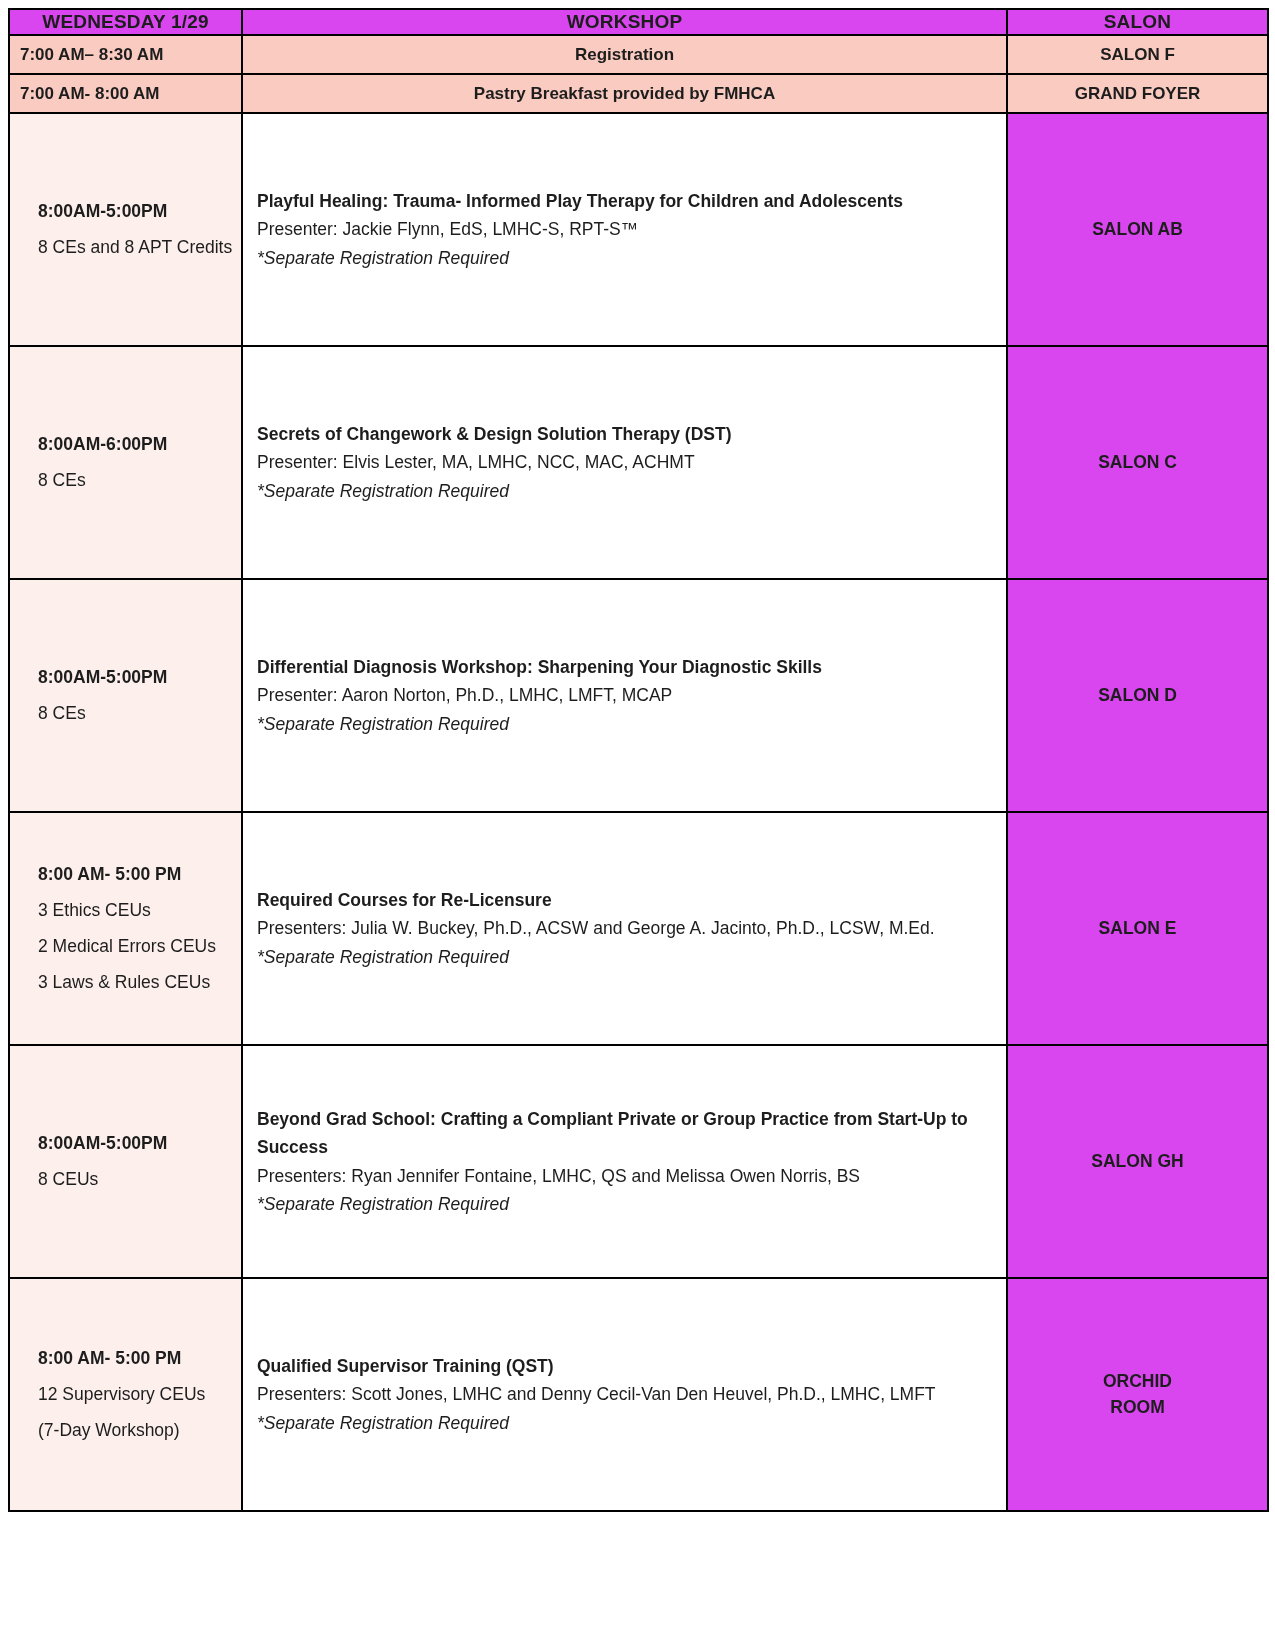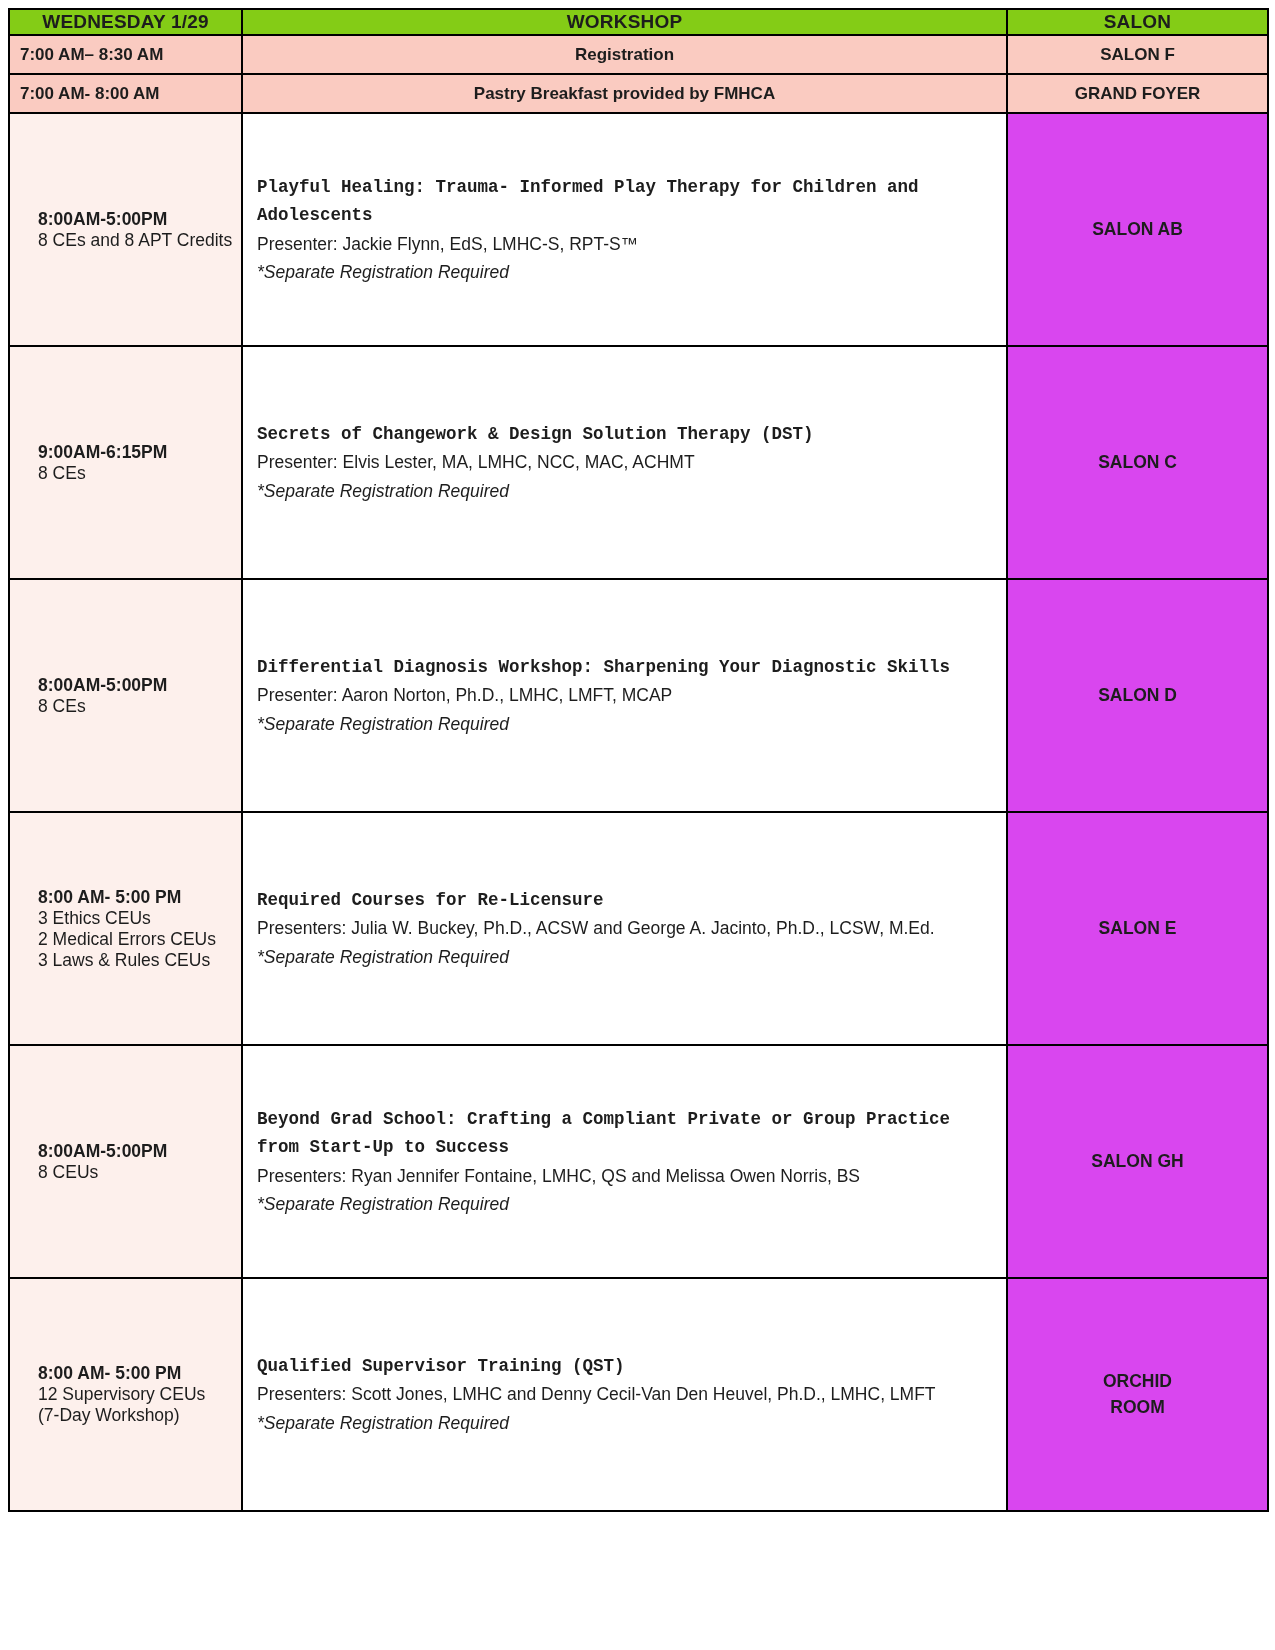--- a/index.html
+++ b/index.html
@@ -20,21 +20,21 @@
   .schedule th, .schedule td {
     border: 2px solid #000000;
     vertical-align: middle;
     overflow: hidden;
   }
   col.c-time     { width: 233px; }
   col.c-workshop { width: 765px; }
   col.c-salon    { width: 261px; }
 
   tr.r-header th {
-    background: #84cc16;
+    background: #d946ef;
     height: 20px;
     font-size: 19px;
     font-weight: 700;
     text-align: center;
     letter-spacing: 0.2px;
   }
 
   tr.r-band td {
     background: #FACBC1;
     height: 39px;
@@ -46,28 +46,28 @@
   td.band-loc   { text-align: center; }
 
   tr.r-ws { height: 233px; }
   td.ws-left {
     background: #FDF0EC;
     text-align: left;
     padding: 10px 8px 10px 28px;
     font-size: 17.5px;
   }
   .ws-time   { font-weight: 700; }
-  .ws-credit { font-weight: 400; }
+  .ws-credit { margin-top: 15px; font-weight: 400; }
 
   td.ws-mid {
     background: #ffffff;
     padding: 10px 24px 10px 14px;
     font-size: 17.5px;
   }
-  .ws-title     { font-weight: 700; line-height: 1.62; font-family: Liberation Mono, monospace; }
+  .ws-title     { font-weight: 700; line-height: 1.62; }
   .ws-presenter { font-weight: 400; line-height: 1.62; }
   .ws-note      { font-style: italic; font-weight: 400; line-height: 1.62; }
 
   td.ws-loc {
     background: #d946ef;
     text-align: center;
     font-weight: 700;
     font-size: 17.5px;
     white-space: pre-line;
     line-height: 1.45;
@@ -111,21 +111,21 @@
     <td class="ws-mid">
       <div class="ws-title">Playful Healing: Trauma- Informed Play Therapy for Children and Adolescents</div>
       <div class="ws-presenter">Presenter: Jackie Flynn, EdS, LMHC-S, RPT-S™</div>
       <div class="ws-note">*Separate Registration Required</div>
     </td>
     <td class="ws-loc">SALON AB</td>
   </tr>
 
   <tr class="r-ws">
     <td class="ws-left">
-      <div class="ws-time">9:00AM-6:15PM</div>
+      <div class="ws-time">8:00AM-6:00PM</div>
       <div class="ws-credit">8 CEs</div>
     </td>
     <td class="ws-mid">
       <div class="ws-title">Secrets of Changework &amp; Design Solution Therapy (DST)</div>
       <div class="ws-presenter">Presenter: Elvis Lester, MA, LMHC, NCC, MAC, ACHMT</div>
       <div class="ws-note">*Separate Registration Required</div>
     </td>
     <td class="ws-loc">SALON C</td>
   </tr>
 

